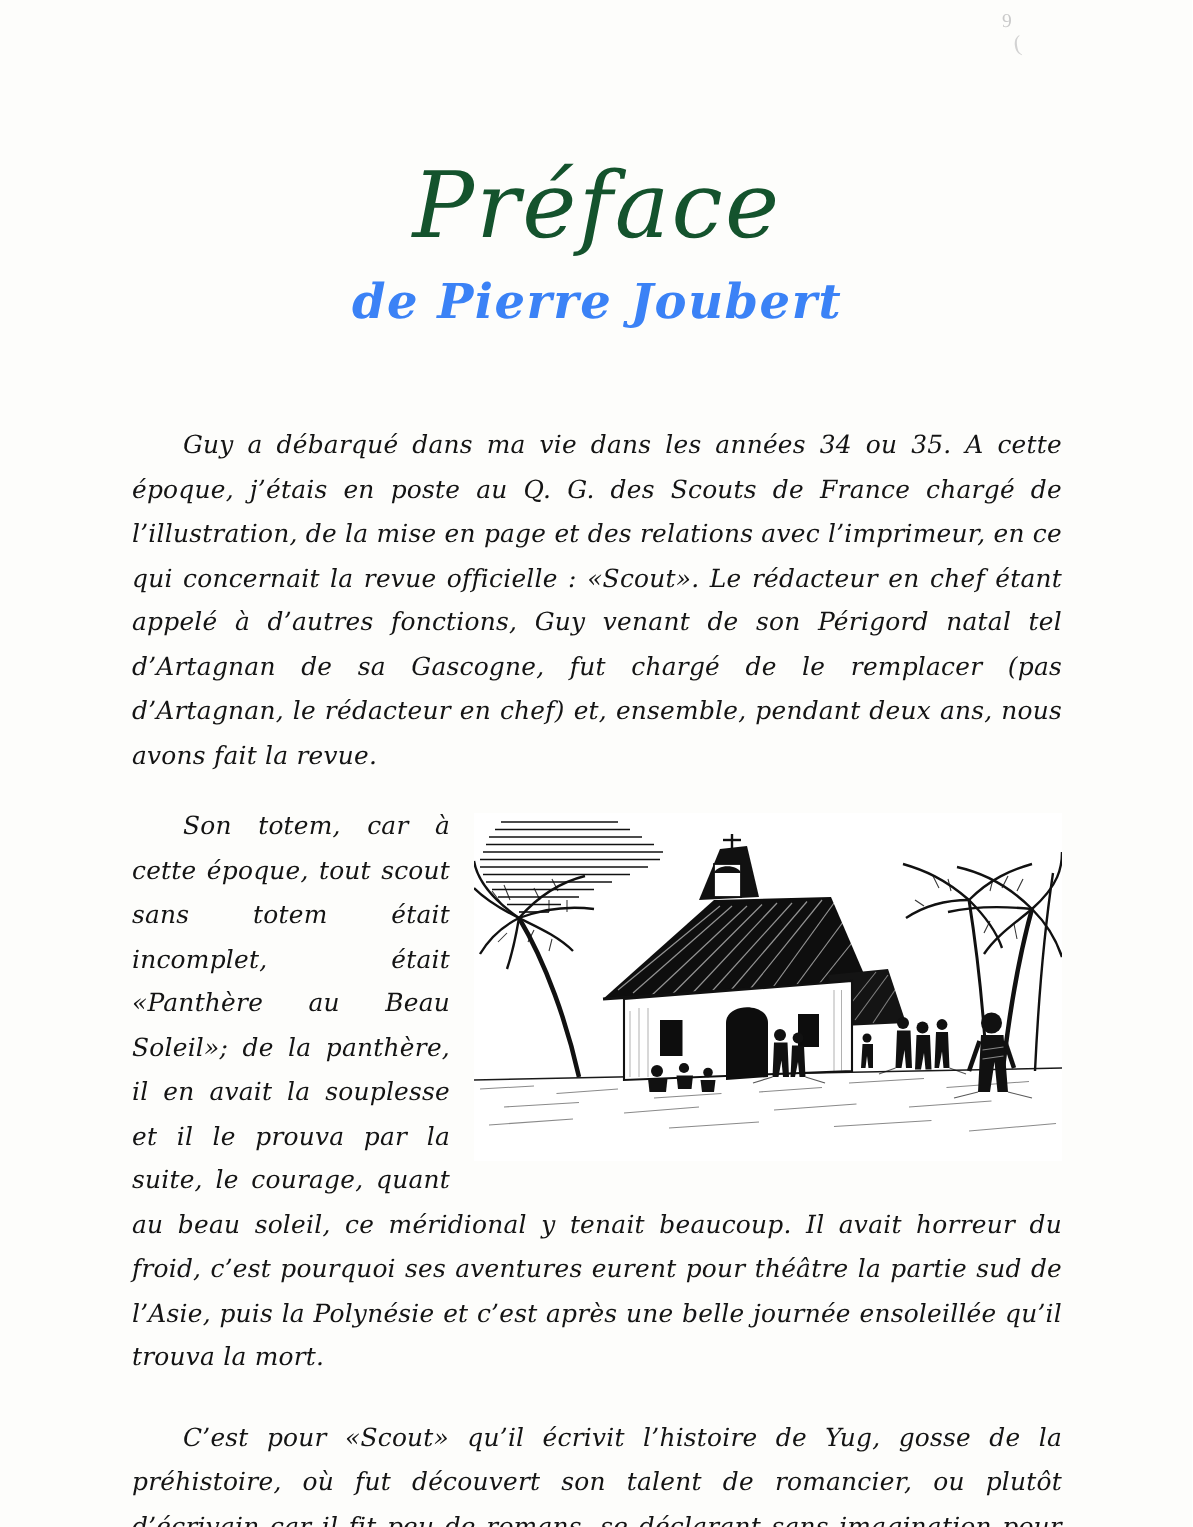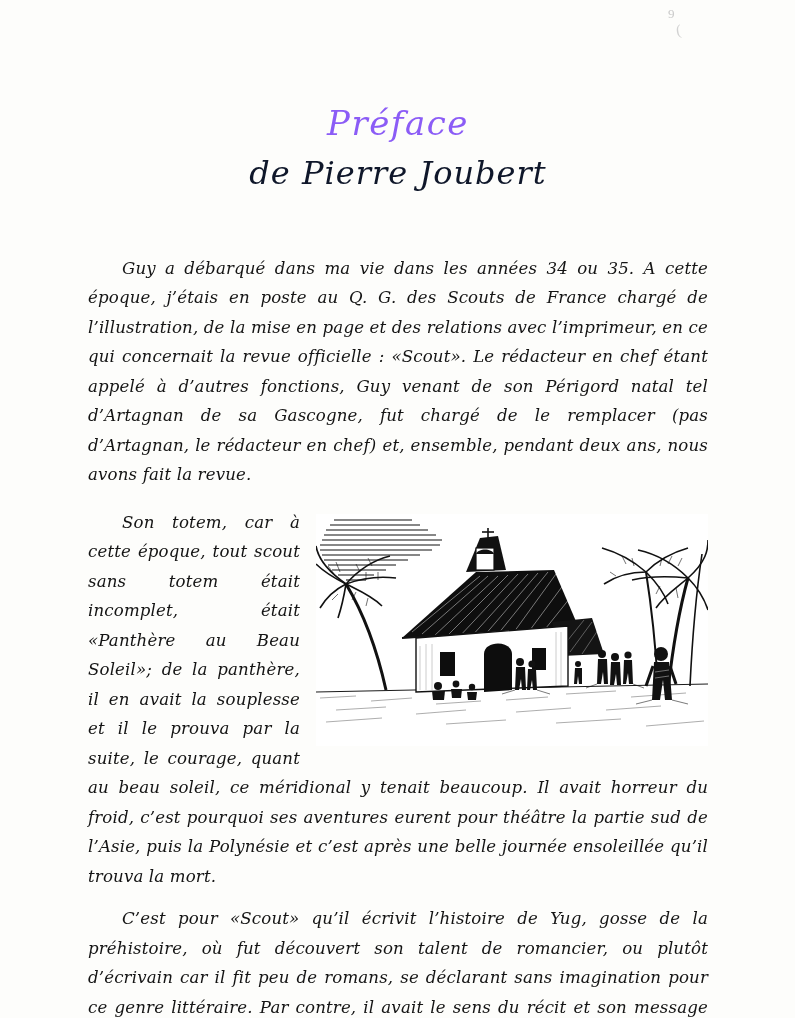--- a/index.html
+++ b/index.html
@@ -46,35 +46,35 @@
     top: 0;
     width: 620px;
   }
 
   .title-block {
     text-align: center;
     padding-top: 106px;
   }
   .title-main {
     font-family: "DejaVu Serif", serif;
-    font-size: 34px;
+    font-size: 61px;
     font-style: italic;
     letter-spacing: 1.5px;
-    color: #8b5cf6;
+    color: #14532d;
     line-height: 1.05;
     font-weight: 400;
   }
   .title-sub {
     font-family: "DejaVu Serif", serif;
     font-size: 32px;
     font-style: italic;
     letter-spacing: 1px;
-    color: #0f172a;
+    color: #3b82f6;
     margin-top: 12px;
-    font-weight: 400;
+    font-weight: 700;
     text-align: center;
   }
 
   .body-text {
     margin-top: 62px;
     font-family: "DejaVu Serif", serif;
     font-style: italic;
     font-size: 16.6px;
     line-height: 29.5px;
     text-align: justify;
@@ -83,21 +83,21 @@
   }
   .para {
     margin: 0 0 18px 0;
     text-indent: 34px;
     font-style: italic;
   }
   .para:last-child { margin-bottom: 0; }
 
   
   .wrap-para {
-    margin: 0 0 13px 0;
+    margin: 0 0 24px 0;
     text-indent: 34px;
     text-align: justify;
     font-style: italic;
   }
 
   .figure {
     float: right;
     width: 392px;
     height: 232px;
     margin: 6px 0 6px 16px;

